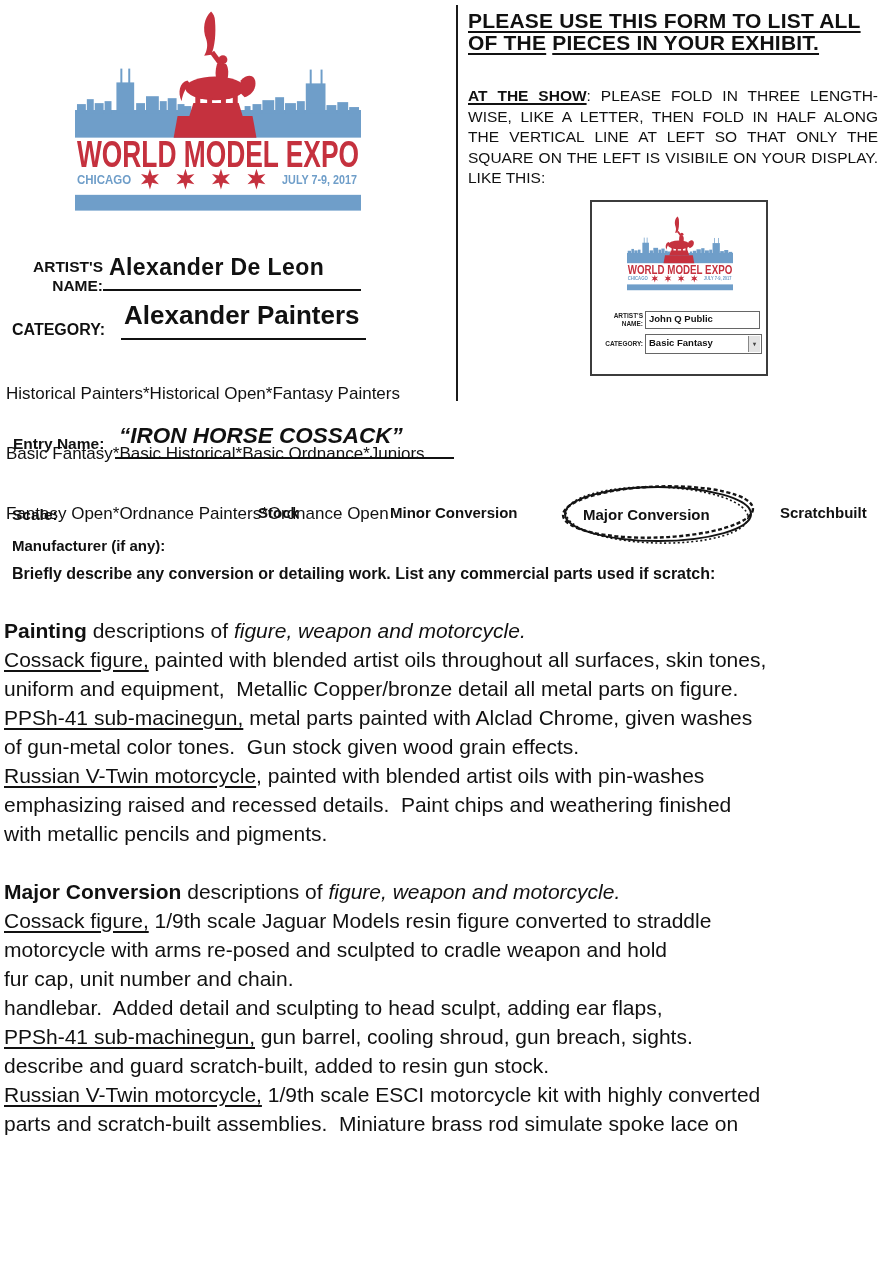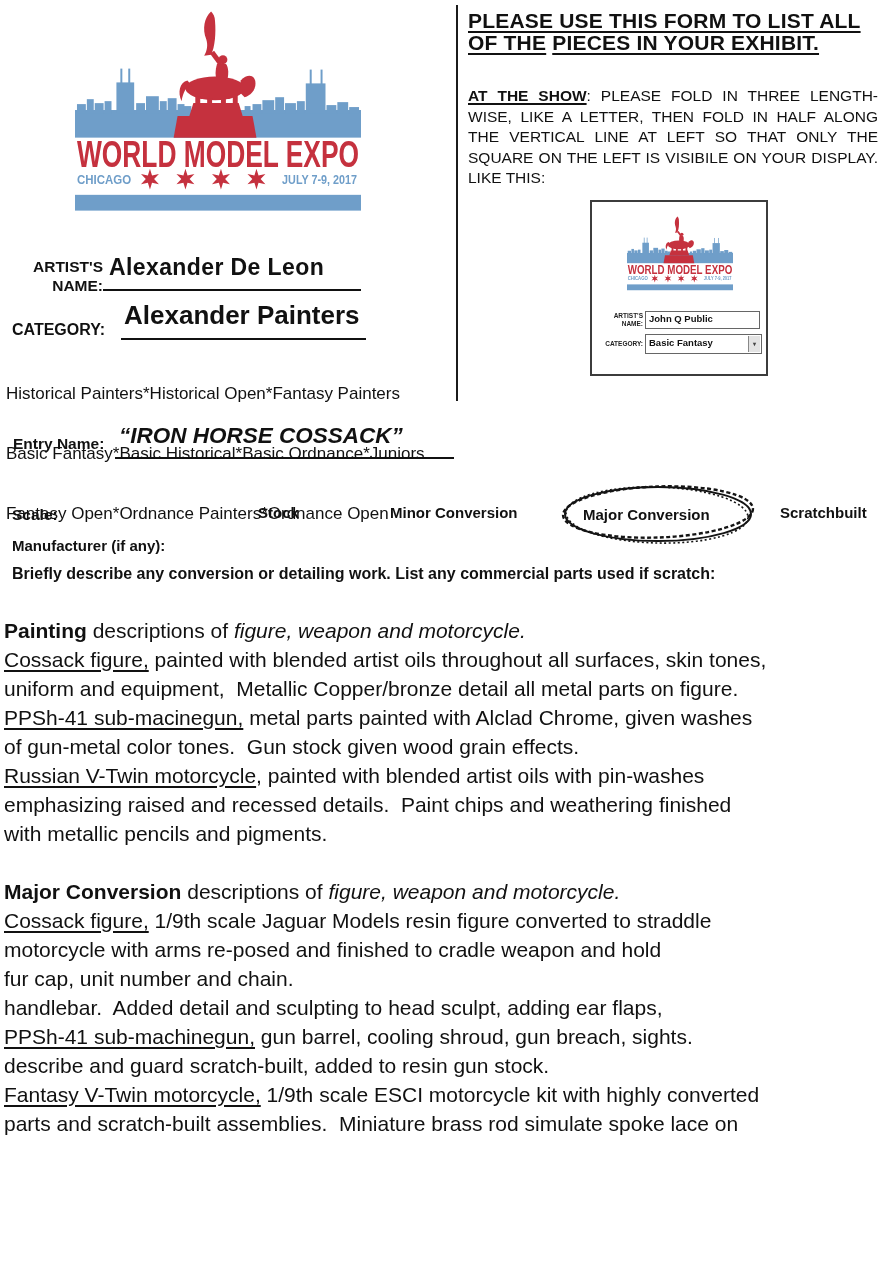--- a/index.html
+++ b/index.html
@@ -179,20 +179,20 @@
     <div class="dline"><span class="u">Cossack figure,</span><span> painted with blended artist oils throughout all surfaces, skin tones,</span></div>
     <div class="dline"><span>uniform and equipment,  Metallic Copper/bronze detail all metal parts on figure.</span></div>
     <div class="dline"><span class="u">PPSh-41 sub-macinegun,</span><span> metal parts painted with Alclad Chrome, given washes</span></div>
     <div class="dline"><span>of gun-metal color tones.  Gun stock given wood grain effects.</span></div>
     <div class="dline"><span class="u">Russian V-Twin motorcycle</span><span>, painted with blended artist oils with pin-washes</span></div>
     <div class="dline"><span>emphasizing raised and recessed details.  Paint chips and weathering finished</span></div>
     <div class="dline"><span>with metallic pencils and pigments.</span></div>
     <div class="dline">&nbsp;</div>
     <div class="dline"><span class="b">Major Conversion</span><span> descriptions of </span><span class="i">figure, weapon and motorcycle.</span></div>
     <div class="dline"><span class="u">Cossack figure,</span><span> 1/9th scale Jaguar Models resin figure converted to straddle</span></div>
-    <div class="dline"><span>motorcycle with arms re-posed and finished to cradle weapon and hold</span></div>
+    <div class="dline"><span>motorcycle with arms re-posed and sculpted to cradle weapon and hold</span></div>
     <div class="dline"><span>fur cap, unit number and chain.</span></div>
     <div class="dline"><span>handlebar.  Added detail and sculpting to head sculpt, adding ear flaps,</span></div>
     <div class="dline"><span class="u">PPSh-41 sub-machinegun,</span><span> gun barrel, cooling shroud, gun breach, sights.</span></div>
     <div class="dline"><span>describe and guard scratch-built, added to resin gun stock.</span></div>
-    <div class="dline"><span class="u">Fantasy V-Twin motorcycle,</span><span> 1/9th scale ESCI motorcycle kit with highly converted</span></div>
+    <div class="dline"><span class="u">Russian V-Twin motorcycle,</span><span> 1/9th scale ESCI motorcycle kit with highly converted</span></div>
     <div class="dline"><span>parts and scratch-built assemblies.  Miniature brass rod simulate spoke lace on</span></div>
   </div>
 
 </body></html>

